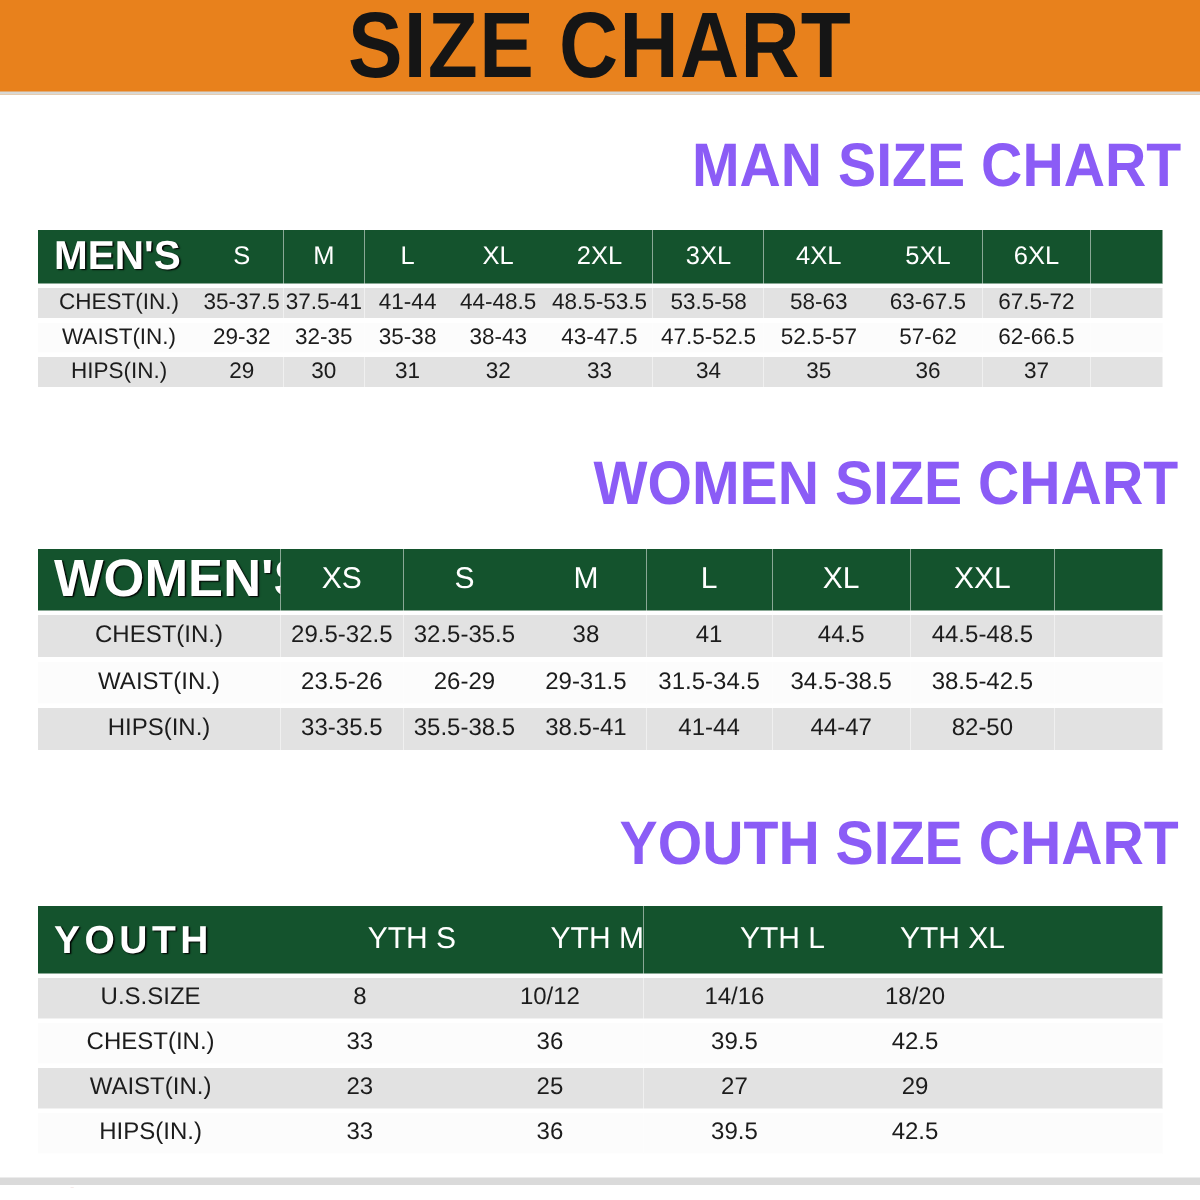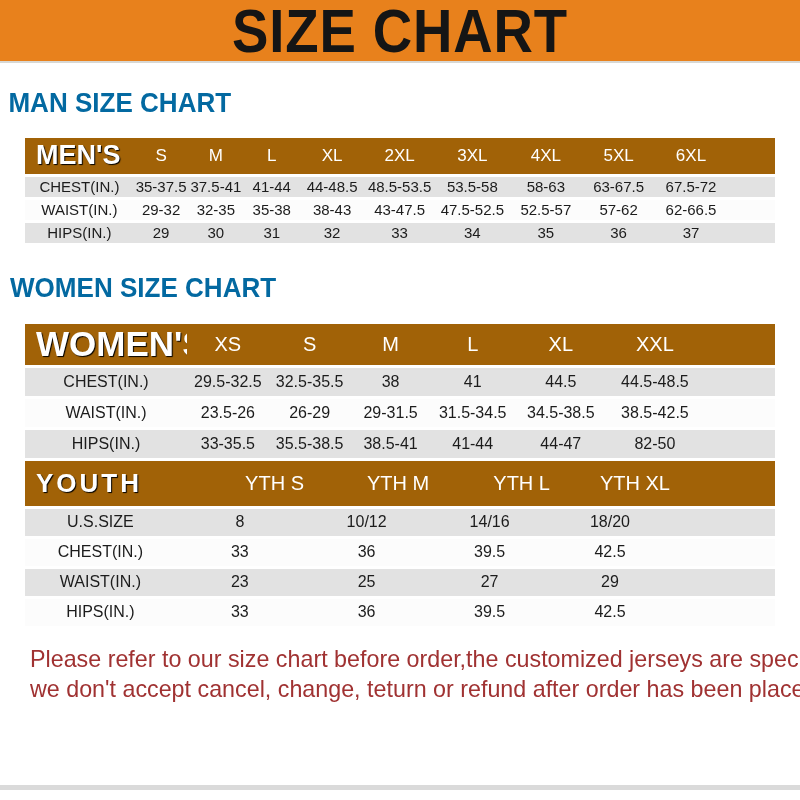--- a/index.html
+++ b/index.html
@@ -29,44 +29,44 @@
     line-height: 63px;
     font-weight: bold;
     color: #151515;
     letter-spacing: 1px;
     transform: scaleX(0.88);
     white-space: nowrap;
   }
 
   
   .section-heading {
-    text-align: left;
-    font-size: 28px;
+    text-align: right;
+    font-size: 41px;
     font-weight: bold;
-    color: #0369a1;
+    color: #8b5cf6;
     letter-spacing: 0px;
   }
   .section-heading > span {
     display: inline-block;
     transform: scaleX(0.93);
     white-space: nowrap;
   }
   .size-section[data-slug="men"]   .section-heading { margin-top: 24px; margin-bottom: 19px; }
-  .size-section[data-slug="women"] .section-heading { margin-top: 26px; margin-bottom: 20px; }
+  .size-section[data-slug="women"] .section-heading { margin-top: 38px; margin-bottom: 20px; }
   .size-section[data-slug="youth"] .section-heading { margin-top: 36px; margin-bottom: 18px; }
 
   
   table.size-table {
     width: 750px;
     margin: 0 25px;
     border-collapse: collapse;
     table-layout: fixed;
   }
   table.size-table th {
-    background: #a16207;
+    background: #14532d;
     color: #ffffff;
     font-weight: normal;
     text-align: center;
     border-bottom: 3px solid #ffffff;
     white-space: nowrap;
     overflow: hidden;
   }
   table.size-table th.corner {
     text-align: left;
     padding-left: 11px;
@@ -255,20 +255,21 @@
               <td>38.5-41</td>
               <td>41-44</td>
               <td>44-47</td>
               <td>82-50</td>
               <td></td>
             </tr>
           </tbody>
         </table>
       </section>
     <section class="size-section" data-slug="youth">
+        <h2 class="section-heading"><span>YOUTH SIZE CHART</span></h2>
         <table class="size-table">
           <colgroup>
             <col style="width: 20.1%;">
             <col style="width: 17.1%;">
             <col style="width: 16.7%;">
             <col style="width: 16.1%;">
             <col style="width: 16%;">
             <col style="width: 14%;">
           </colgroup>
           <thead>

